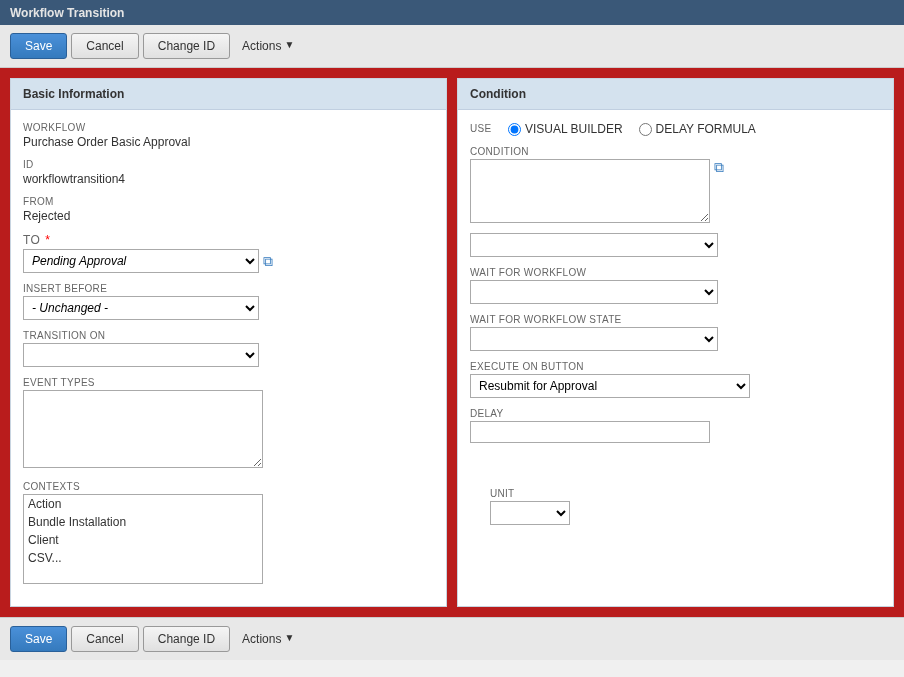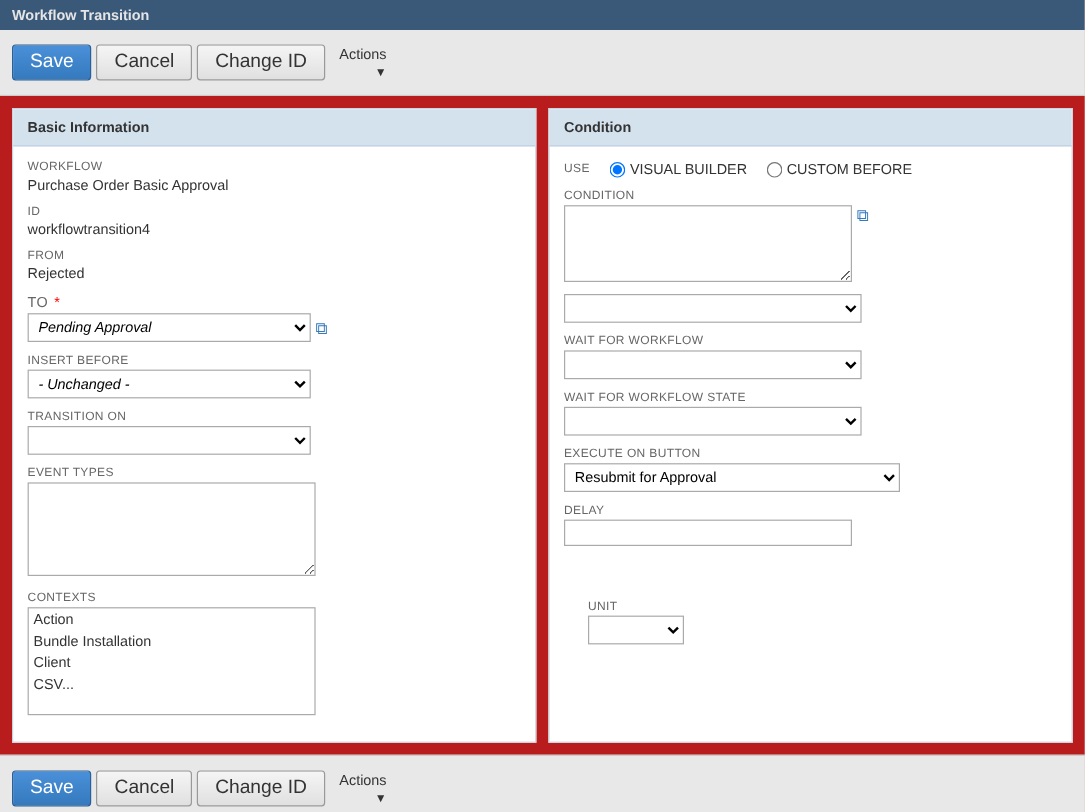--- a/index.html
+++ b/index.html
@@ -21,40 +21,39 @@
       display: flex;
       align-items: center;
       gap: 4px;
       border-bottom: 1px solid #ccc;
     }
     .btn {
       padding: 5px 14px;
       border: 1px solid #999;
       border-radius: 3px;
       cursor: pointer;
-      font-size: 16px;
+      font-size: 12px;
       background: linear-gradient(to bottom, #f5f5f5, #e0e0e0);
       color: #333;
     }
     .btn-primary {
       background: linear-gradient(to bottom, #4a90d9, #357abd);
       color: white;
       border-color: #2a6099;
     }
     .actions-btn {
       display: flex;
-      align-items: flex-end;
+      align-items: flex-start;
       gap: 3px;
       color: #333;
       background: none;
       border: none;
       cursor: pointer;
       font-size: 12px;
       padding: 5px 8px;
-      flex-direction: column;
     }
     .actions-btn .arrow { font-size: 10px; }
 
     
     .main-content {
       display: flex;
       padding: 10px;
       gap: 10px;
       background: #b91c1c;
     }
@@ -290,21 +289,21 @@
 
       <div class="condition-row">
         <span class="field-label" style="text-transform:uppercase; min-width:30px;">USE</span>
         <div class="radio-group">
           <label class="radio-item">
             <input type="radio" name="condition_type" checked="" style="">
             <span>VISUAL BUILDER</span>
           </label>
           <label class="radio-item">
             <input type="radio" name="condition_type" style="">
-            <span>CUSTOM BEFORE</span>
+            <span>DELAY FORMULA</span>
           </label>
         </div>
       </div>
 
       <div class="field-group">
         <div class="field-label">CONDITION</div>
         <div style="display:flex; align-items:flex-start; gap:4px;">
           <textarea rows="4" style="width: 240px;"></textarea>
           <span class="ext-link">⧉</span>
         </div>

